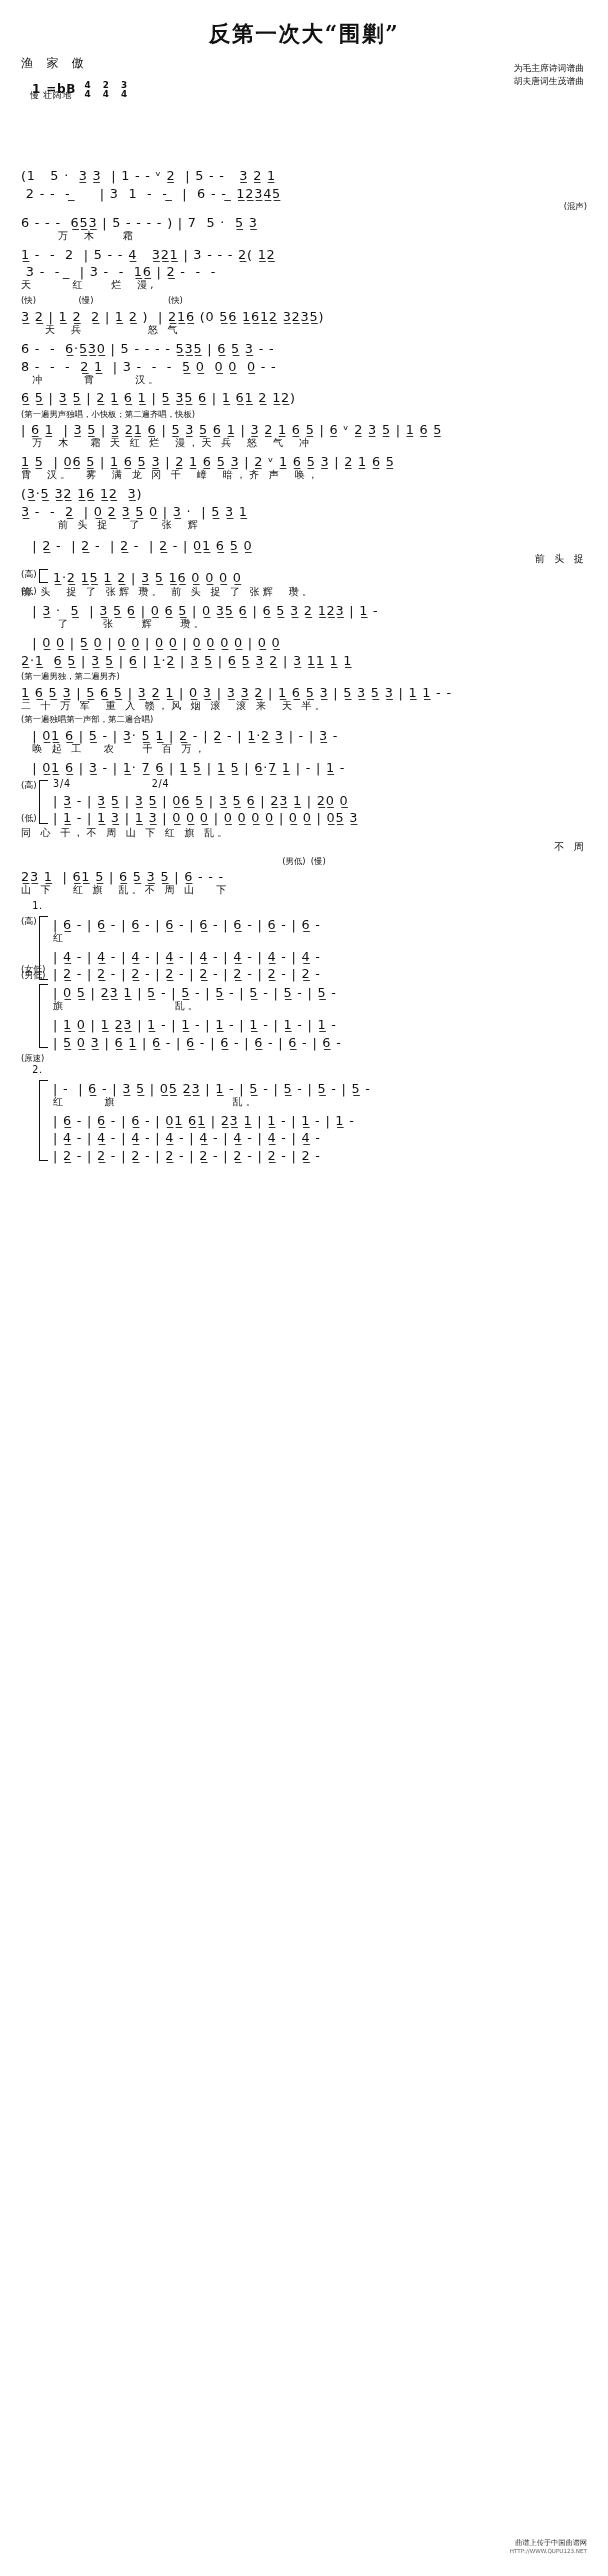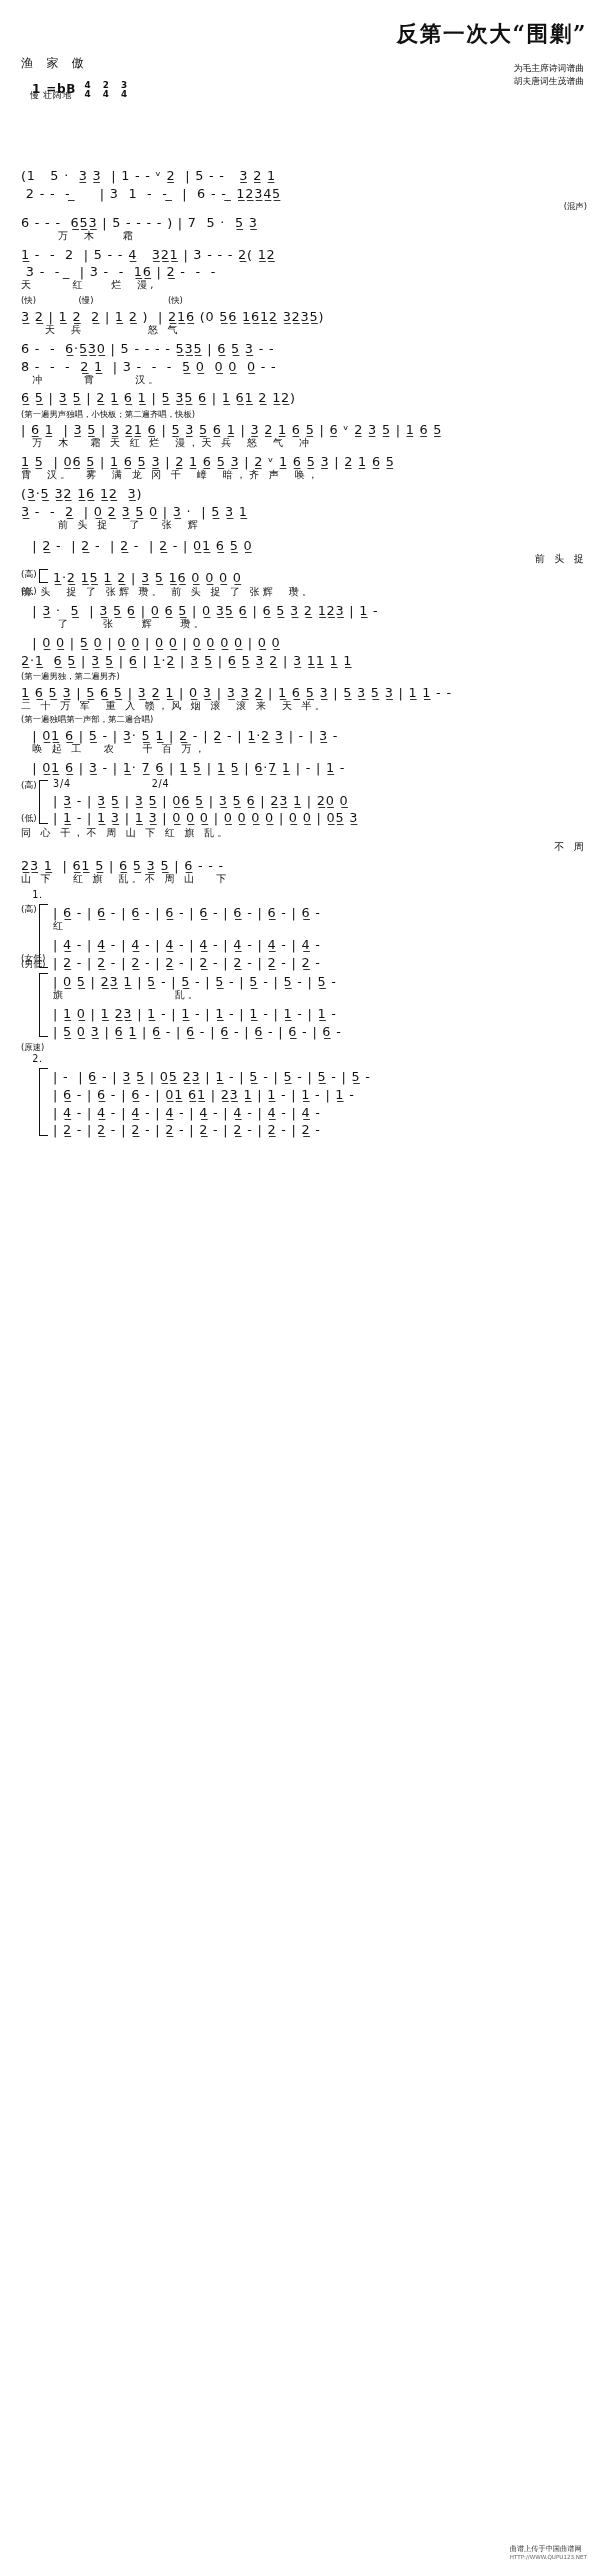--- a/index.html
+++ b/index.html
@@ -10,21 +10,21 @@
   }
   .page{
     position:relative;
     width:608px;
     min-height:2576px;
     box-sizing:border-box;
     padding:14.4px 21px 32px 21px;
   }
   
   .title{
-    text-align:right;
+    text-align:center;
     font-family:"DejaVu Serif","Liberation Serif",serif;
     font-weight:bold;
     font-size:21.6px;
     letter-spacing:1.6px;
     margin:4.8px 0 1.6px 0;
   }
   .subtitle{
     text-align:left;
     font-family:"DejaVu Serif","Liberation Serif",serif;
     font-size:12px;
@@ -124,21 +124,22 @@
     left:17.6px;
     top:1.6px;
     bottom:1.6px;
     width:8px;
     border:1.6px solid #111;
     border-right:none;
   }
   .footer{
     position:absolute;
     right:21px;
-    bottom:15px;
+    bottom:21px;
+    text-align:right;
     font-size:7.2px;
     color:#333;
     line-height:1.3;
   }
   .footer .url{ font-size:5.6px; color:#666; }
 </style>
 </head>
 <body>
 
 <div class="page">
@@ -232,20 +233,21 @@
       <div class="vocgrp">
         <div class="brk"></div>
         <div class="lbl" style="top:1.6px;">(高)</div>
         <div class="row small">3/4                     2/4</div>
         <div class="row notes">| 3̲ - | 3̲ 5̲ | 3̲ 5̲ | 0̲6̲ 5̲ | 3̲ 5̲ 6̲ | 2̲3̲ 1̲ | 2̲0̲ 0̲</div>
         <div class="lbl" style="top:35px;">(低)</div>
         <div class="row notes">| 1̲ - | 1̲ 3̲ | 1̲ 3̲ | 0̲ 0̲ 0̲ | 0̲ 0̲ 0̲ 0̲ | 0̲ 0̲ | 0̲5̲ 3̲</div>
       </div>
       <div class="row lyr">同 心 干，不 周 山 下 红 旗 乱。</div>
       <div class="row lyr right">不 周</div>
+      <div class="row anno center">(男低)  (慢)</div>
       <div class="row notes">2̲3̲ 1̲  | 6̲1̲ 5̲ | 6̲ 5̲ 3̲ 5̲ | 6̲ - - -</div>
       <div class="row lyr">山 下   红 旗  乱。不 周 山   下</div>
     </div>
 
     <div class="sys">
       <div class="row small indent">1.</div>
       <div class="vocgrp">
         <div class="brk"></div>
         <div class="lbl" style="top:1.6px;">(高)</div>
         <div class="row notes">| 6̲ - | 6̲ - | 6̲ - | 6̲ - | 6̲ - | 6̲ - | 6̲ - | 6̲ -</div>
@@ -263,20 +265,21 @@
         <div class="row notes">| 5̲ 0̲ 3̲ | 6̲ 1̲ | 6̲ - | 6̲ - | 6̲ - | 6̲ - | 6̲ - | 6̲ -</div>
       </div>
     </div>
 
     <div class="sys">
       <div class="row anno">(原速)</div>
       <div class="row small indent">2.</div>
       <div class="vocgrp">
         <div class="brk"></div>
         <div class="row notes">| -  | 6̲ - | 3̲ 5̲ | 0̲5̲ 2̲3̲ | 1̲ - | 5̲ - | 5̲ - | 5̲ - | 5̲ -</div>
+        <div class="row lyr">红      旗                  乱。</div>
         <div class="row notes">| 6̲ - | 6̲ - | 6̲ - | 0̲1̲ 6̲1̲ | 2̲3̲ 1̲ | 1̲ - | 1̲ - | 1̲ -</div>
         <div class="row notes">| 4̲ - | 4̲ - | 4̲ - | 4̲ - | 4̲ - | 4̲ - | 4̲ - | 4̲ -</div>
         <div class="row notes">| 2̲ - | 2̲ - | 2̲ - | 2̲ - | 2̲ - | 2̲ - | 2̲ - | 2̲ -</div>
       </div>
     </div>
 
   </div>
 
   <div class="footer">
     <div>曲谱上传于中国曲谱网</div>

